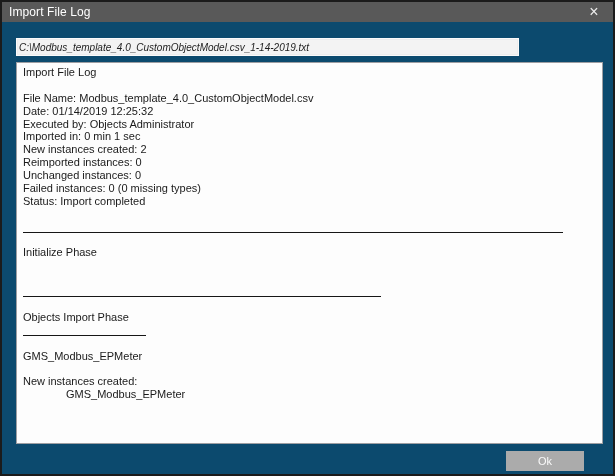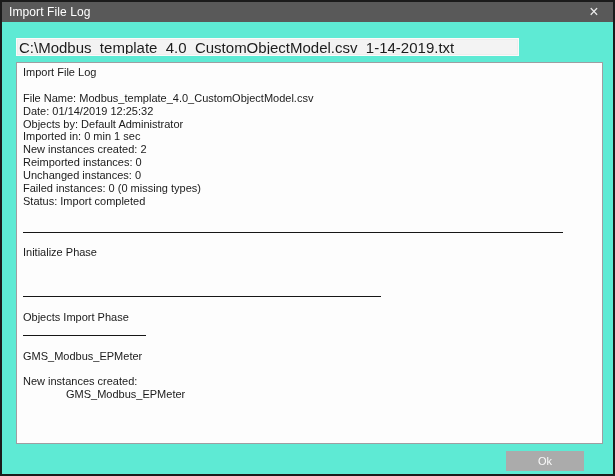--- a/index.html
+++ b/index.html
@@ -2,21 +2,21 @@
 <html><head>
 <meta charset="utf-8">
 <style>
   html,body{margin:0;padding:0;background:#d8d8d8;}
   *{box-sizing:border-box;}
   body{font-family:"Liberation Sans","DejaVu Sans",sans-serif;}
 
   .dialog{
     position:relative;
     width:615px;height:476px;
-    background:#5eead4;
+    background:#0c4a6e;
     border:2px solid #1b1b1b;
     overflow:hidden;
   }
 
   .titlebar{
     position:absolute;left:0;top:0;right:0;height:20px;
     background:#595959;
     display:flex;align-items:center;
     padding-left:7px;
   }
@@ -37,21 +37,21 @@
     width:503px;height:18px;
     background:#f3f3f3;
     border:1px solid #fafafa;
     outline:1px solid #ededed;
     outline-offset:-2px;
     display:flex;align-items:center;
     padding-left:2px;
     overflow:hidden;
   }
   .path-field .path-text{
-    font-size:15px;color:#1c1c1c;white-space:nowrap;
+    font-size:10px;color:#1c1c1c;white-space:nowrap;font-style:italic;
   }
 
   .log-area{
     position:absolute;left:14px;top:60px;
     width:587px;height:382px;
     background:#fdfdfd;
     border:1px solid #9e9ea2;
     padding:3px 8px 0 6px;
     overflow:hidden;
     cursor:text;
@@ -94,21 +94,21 @@
   <div class="path-field">
     <span class="path-text">C:\Modbus_template_4.0_CustomObjectModel.csv_1-14-2019.txt</span>
   </div>
 
   <div class="log-area">
     <div>
         <div class="log-line">Import File Log</div>
         <div class="log-line"></div>
         <div class="log-line">File Name: Modbus_template_4.0_CustomObjectModel.csv</div>
         <div class="log-line">Date: 01/14/2019 12:25:32</div>
-        <div class="log-line">Objects by: Default Administrator</div>
+        <div class="log-line">Executed by: Objects Administrator</div>
         <div class="log-line">Imported in: 0 min 1 sec</div>
         <div class="log-line">New instances created: 2</div>
         <div class="log-line">Reimported instances: 0</div>
         <div class="log-line">Unchanged instances: 0</div>
         <div class="log-line">Failed instances: 0 (0 missing types)</div>
         <div class="log-line">Status: Import completed</div>
         <div class="log-line"></div>
         <div class="log-line"><span class="hr" style="width: 540px;"></span></div>
         <div class="log-line"></div>
         <div class="log-line">Initialize Phase</div>

